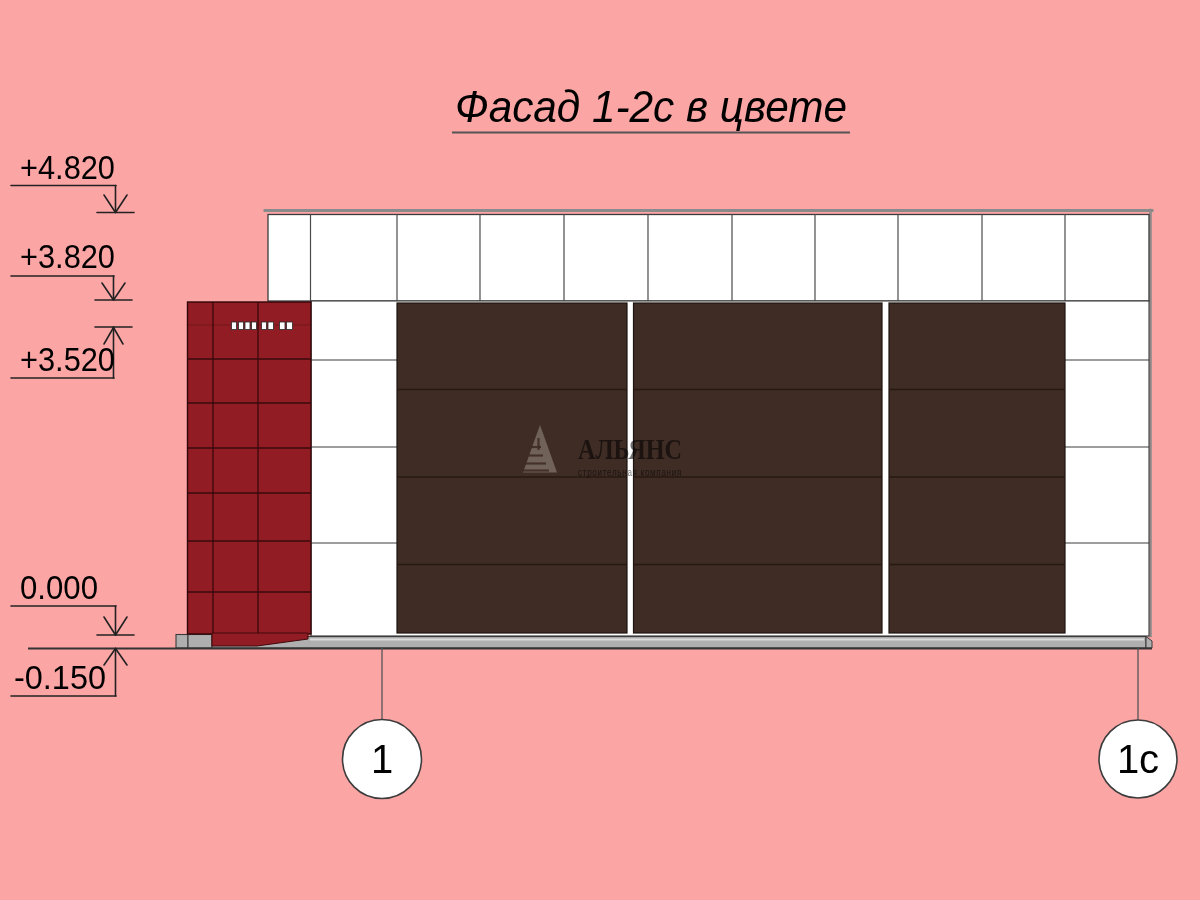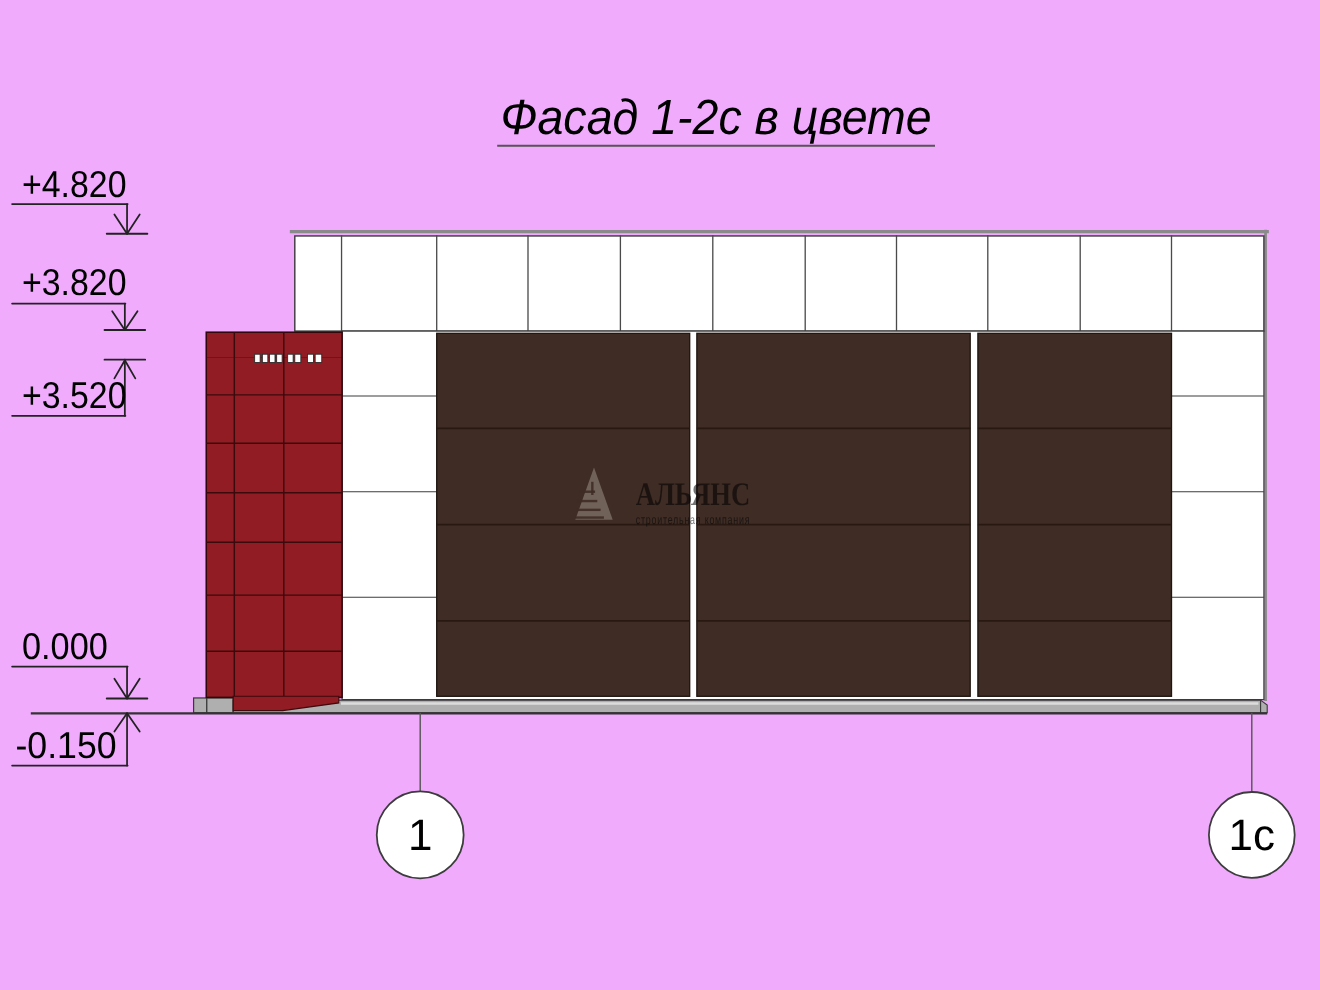--- a/index.html
+++ b/index.html
@@ -1,16 +1,16 @@
 <!DOCTYPE html>
 <html><head>
 <meta charset="utf-8">
 <style>
   html,body{margin:0;padding:0;background:#ffffff;}
-  .stage{position:relative;width:1200px;height:900px;background:#f0abfc;overflow:hidden;
+  .stage{position:relative;width:1200px;height:900px;background:#fca5a5;overflow:hidden;
          font-family:"Liberation Sans", sans-serif;}
   svg{display:block;}
   text{font-family:"Liberation Sans", sans-serif;fill:#000000;}
   .title-text{font-size:45px;font-style:italic;font-weight:500;}
   .elev-text{font-size:34px;}
   .axis-text{font-size:40px;}
   .wm-name{font-family:"Liberation Serif", serif;font-weight:bold;font-size:30px;}
   .wm-tag{font-family:"Liberation Sans", sans-serif;font-size:11.5px;letter-spacing:1px;}
 </style>
 </head>

